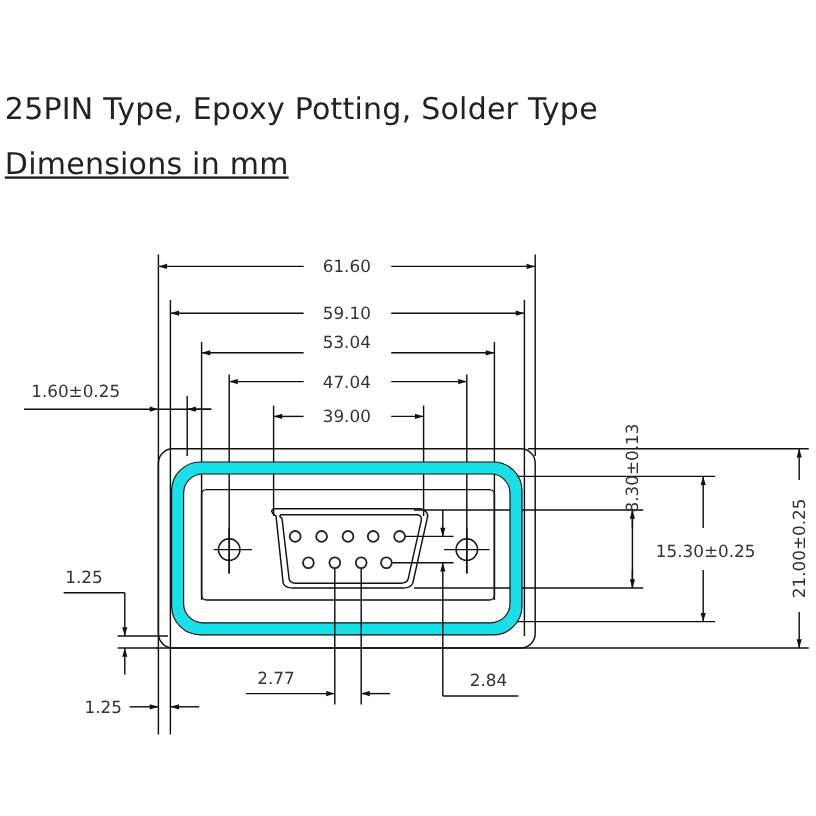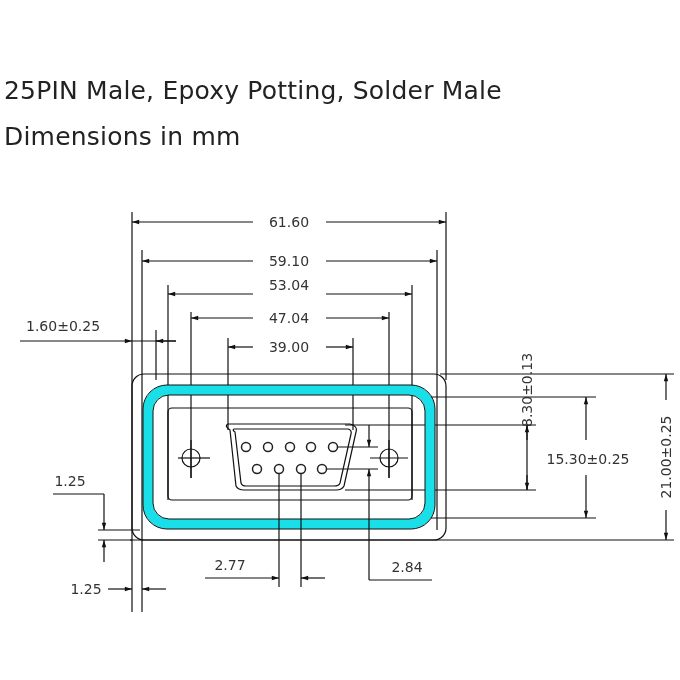--- a/index.html
+++ b/index.html
@@ -1,28 +1,28 @@
 <!DOCTYPE html>
 <html><head>
 <meta charset="utf-8">
 <style>
   html, body { margin: 0; padding: 0; background: #ffffff; }
   body { width: 680px; height: 680px; position: relative; overflow: hidden; font-family: "DejaVu Sans", sans-serif; }
   .title-line { position: absolute; left: 4px; font-size: 25px; color: #222; font-family: "DejaVu Sans", sans-serif; white-space: nowrap; letter-spacing: 0.2px; }
   #title1 { top: 76px; }
-  #title2 { top: 122px; }
+  #title2 { top: 122px; text-decoration: underline; }
   svg { position: absolute; left: 0; top: 0; }
   .dim { font-family: "DejaVu Sans", sans-serif; font-size: 14px; fill: #333; }
   .ln { stroke: #111; stroke-width: 1.2; fill: none; }
   .ln2 { stroke: #222; stroke-width: 1.5; fill: none; }
 </style>
 </head>
 <body>
 
-<div id="title1" class="title-line">25PIN Male, Epoxy Potting, Solder Male</div>
+<div id="title1" class="title-line">25PIN Type, Epoxy Potting, Solder Type</div>
 <div id="title2" class="title-line">Dimensions in mm</div>
 
 <svg width="680" height="680" viewBox="0 0 680 680">
   <defs>
     <marker id="arr" viewBox="0 0 10 10" refX="10" refY="5" markerWidth="8" markerHeight="6" orient="auto-start-reverse">
       <path d="M0,2 L10,5 L0,8 z" fill="#111"></path>
     </marker>
   </defs>
 
   <g>

